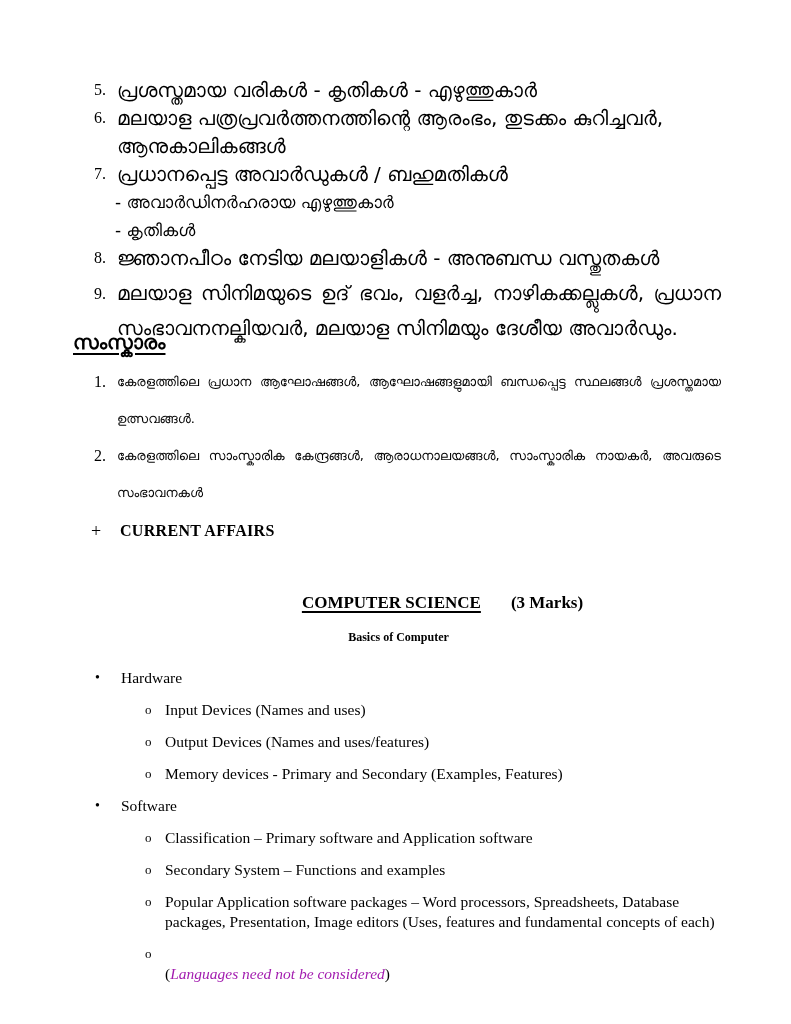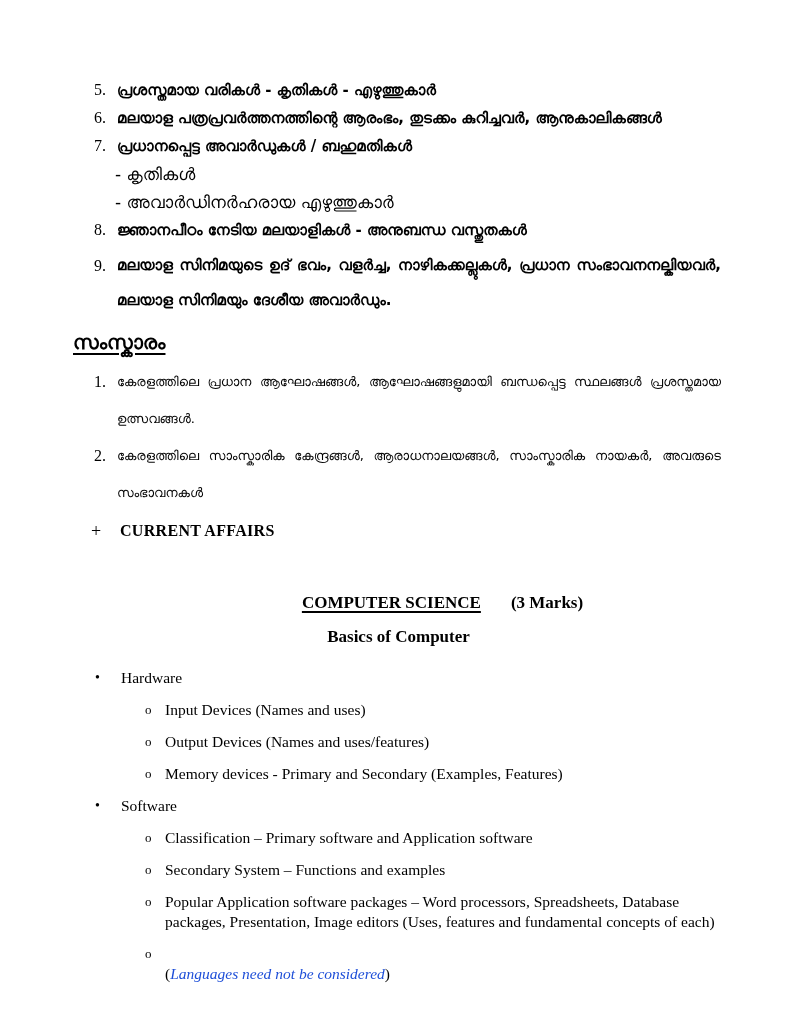--- a/index.html
+++ b/index.html
@@ -6,21 +6,21 @@
   .page {
     position:relative; width:791px; height:1024px;
     background:#ffffff; color:#000000; overflow:hidden;
     font-family:"DejaVu Sans", sans-serif;
   }
 
   
   .block-malayalam { position:absolute; left:94px; top:76px; width:627px; }
   .m-row { display:flex; align-items:flex-start; }
   .m-num { flex:0 0 23px; font:16px/28px "Liberation Serif", serif; }
-  .m-text { flex:1; font-size:15px; line-height:28px; font-family:"DejaVu Sans", sans-serif;font-weight:bold; }
+  .m-text { flex:1; font-size:20px; line-height:28px; font-family:"DejaVu Sans", sans-serif; }
   .m-dash { margin-left:21px; font-size:17px; line-height:28px; }
   .m-just { margin-top:4px; }
   .m-just .m-num { line-height:35px; }
   .m-just .m-text { text-align:justify; line-height:35px; }
 
   
   .block-culture { position:absolute; left:94px; top:330px; width:627px; }
   .culture-head {
     display:inline-block; margin:0 0 9px -21px;
     font-size:20px; font-weight:bold;
@@ -37,50 +37,50 @@
   .block-cs { position:absolute; left:94px; top:592px; width:627px; font-family:"Liberation Serif", serif; }
   .cs-title-row {
     display:flex; justify-content:center; gap:30px;
     transform:translateX(35px);
     font-weight:bold; font-size:17px; line-height:22px;
   }
   .cs-title { text-decoration:underline; text-decoration-thickness:1.5px; text-underline-offset:3px; }
   .cs-subtitle {
     text-align:center; transform:translateX(-9px);
     margin-top:12px; margin-bottom:8px;
-    font-weight:bold; font-size:17px; line-height:22px;
+    font-weight:bold; font-size:12px; line-height:22px;
   }
   .b-row { display:flex; margin-top:12px; font-size:15.5px; line-height:20px; }
   .b-row.first { margin-top:20px; }
   .b-marker { flex:0 0 26px; padding-left:1px; font-size:14px; }
   .sb-row { display:flex; margin-left:51px; margin-top:12px; font-size:15.5px; line-height:20px; }
   .sb-marker { flex:0 0 20px; font-size:13px; }
   .sb-text { flex:1; }
-  .note-red { color:#1d4ed8; font-style:italic;text-align:center; }
+  .note-red { color:#a21caf; font-style:italic;text-align:center; }
 </style>
 </head>
 <body>
 
 <div class="page">
 
   <div class="block-malayalam">
     <div class="m-row">
       <span class="m-num">5.</span>
       <span class="m-text">പ്രശസ്തമായ വരികൾ - കൃതികൾ - എഴുത്തുകാർ</span>
     </div>
     <div class="m-row">
       <span class="m-num">6.</span>
       <span class="m-text">മലയാള പത്രപ്രവർത്തനത്തിന്റെ ആരംഭം, തുടക്കം കുറിച്ചവർ, ആനുകാലികങ്ങൾ</span>
     </div>
     <div class="m-row">
       <span class="m-num">7.</span>
       <span class="m-text">പ്രധാനപ്പെട്ട അവാർഡുകൾ / ബഹുമതികൾ</span>
     </div>
+    <div class="m-dash">- അവാർഡിനർഹരായ എഴുത്തുകാർ</div>
     <div class="m-dash">- കൃതികൾ</div>
-    <div class="m-dash">- അവാർഡിനർഹരായ എഴുത്തുകാർ</div>
     <div class="m-row">
       <span class="m-num">8.</span>
       <span class="m-text">ജ്ഞാനപീഠം നേടിയ മലയാളികൾ - അനുബന്ധ വസ്തുതകൾ</span>
     </div>
     <div class="m-row m-just">
       <span class="m-num">9.</span>
       <span class="m-text">മലയാള സിനിമയുടെ ഉദ് ഭവം, വളർച്ച, നാഴികക്കല്ലുകൾ, പ്രധാന സംഭാവനനല്കിയവർ, മലയാള സിനിമയും  ദേശീയ അവാർഡും.</span>
     </div>
   </div>
 

